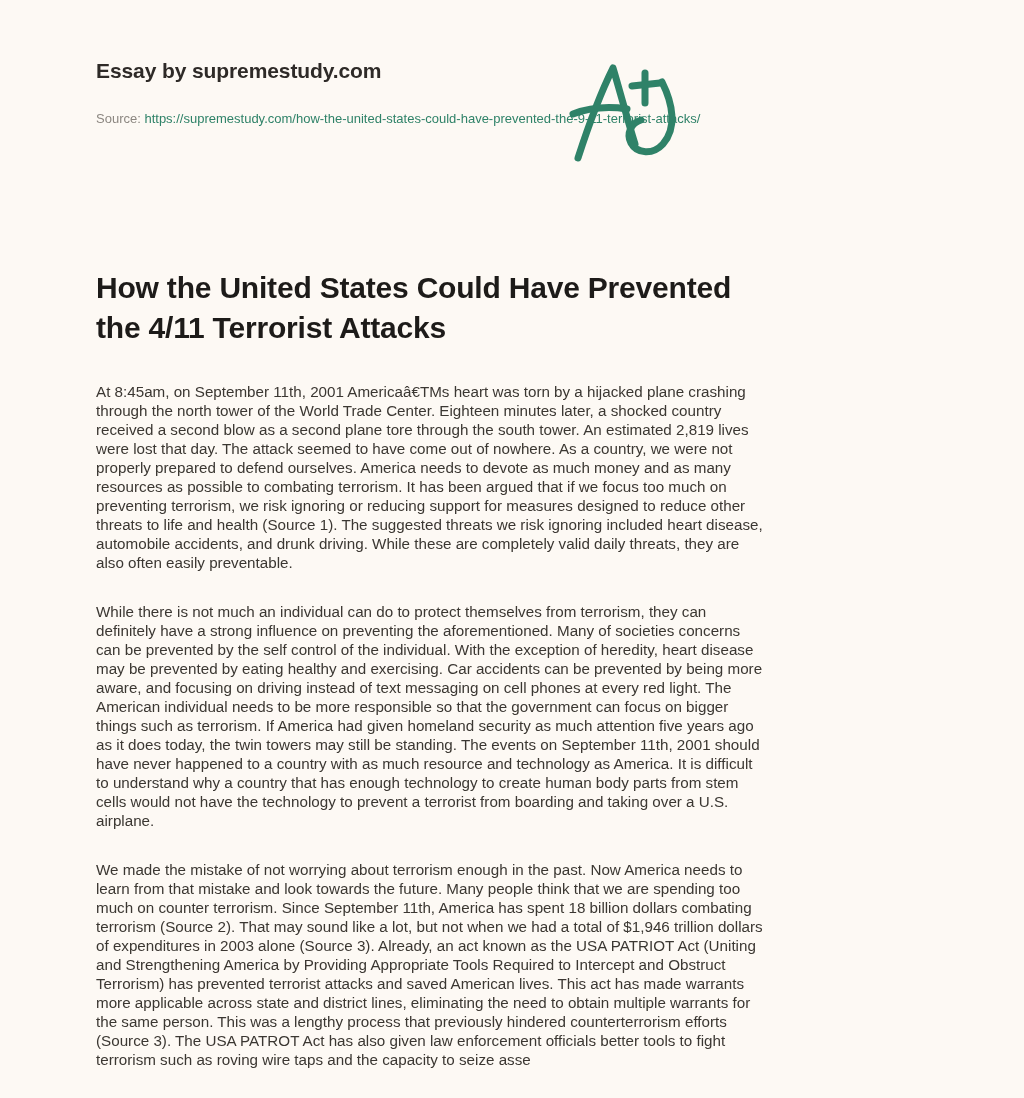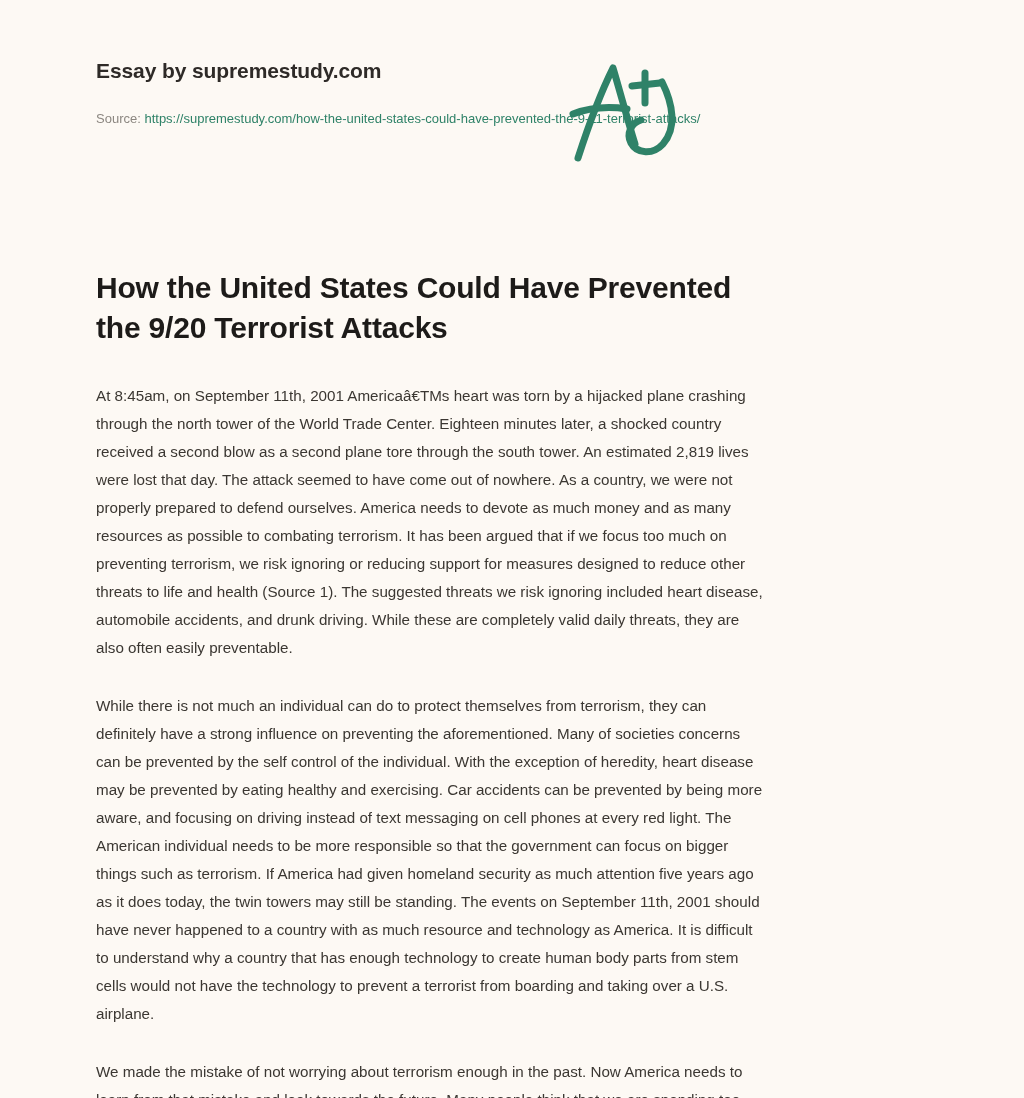--- a/index.html
+++ b/index.html
@@ -79,21 +79,21 @@
   }
 
   
   .article {
     margin-top: 34px;
   }
 
   .article p {
     margin: 0 0 30px 0;
     font-size: 15.2px;
-    line-height: 28px;
+    line-height: 19px;
     color: #3b3732;
     max-width: 836px;
     text-align: left;
   }
 
   .article p:last-child {
     margin-bottom: 0;
   }
 </style>
 </head>
@@ -118,21 +118,21 @@
 
         <path d="M84 21 L84 51"></path>
         <path d="M71 34 L99 31"></path>
 
         <path d="M101 30 C112 52 116 76 102 92 C92 103 76 102 70 91 C65 82 70 71 80 68"></path>
       </svg>
     </div>
 
   </div>
 
-  <h1 class="doc-title">How the United States Could Have Prevented the 9/20 Terrorist Attacks</h1>
+  <h1 class="doc-title">How the United States Could Have Prevented the 4/11 Terrorist Attacks</h1>
 
   <div class="article">
     <p>At 8:45am, on September 11th, 2001 Americaâ€TMs heart was torn by a hijacked plane crashing through the north tower of the World Trade Center. Eighteen minutes later, a shocked country received a second blow as a second plane tore through the south tower. An estimated 2,819 lives were lost that day. The attack seemed to have come out of nowhere. As a country, we were not properly prepared to defend ourselves. America needs to devote as much money and as many resources as possible to combating terrorism. It has been argued that if we focus too much on preventing terrorism, we risk ignoring or reducing support for measures designed to reduce other threats to life and health (Source 1). The suggested threats we risk ignoring included heart disease, automobile accidents, and drunk driving. While these are completely valid daily threats, they are also often easily preventable.</p>
     <p>While there is not much an individual can do to protect themselves from terrorism, they can definitely have a strong influence on preventing the aforementioned. Many of societies concerns can be prevented by the self control of the individual. With the exception of heredity, heart disease may be prevented by eating healthy and exercising. Car accidents can be prevented by being more aware, and focusing on driving instead of text messaging on cell phones at every red light. The American individual needs to be more responsible so that the government can focus on bigger things such as terrorism. If America had given homeland security as much attention five years ago as it does today, the twin towers may still be standing. The events on September 11th, 2001 should have never happened to a country with as much resource and technology as America. It is difficult to understand why a country that has enough technology to create human body parts from stem cells would not have the technology to prevent a terrorist from boarding and taking over a U.S. airplane.</p>
     <p>We made the mistake of not worrying about terrorism enough in the past. Now America needs to learn from that mistake and look towards the future. Many people think that we are spending too much on counter terrorism. Since September 11th, America has spent 18 billion dollars combating terrorism (Source 2). That may sound like a lot, but not when we had a total of $1,946 trillion dollars of expenditures in 2003 alone (Source 3). Already, an act known as the USA PATRIOT Act (Uniting and Strengthening America by Providing Appropriate Tools Required to Intercept and Obstruct Terrorism) has prevented terrorist attacks and saved American lives. This act has made warrants more applicable across state and district lines, eliminating the need to obtain multiple warrants for the same person. This was a lengthy process that previously hindered counterterrorism efforts (Source 3). The USA PATROT Act has also given law enforcement officials better tools to fight terrorism such as roving wire taps and the capacity to seize asse</p>
   </div>
 
 </div>
 
 </body></html>

